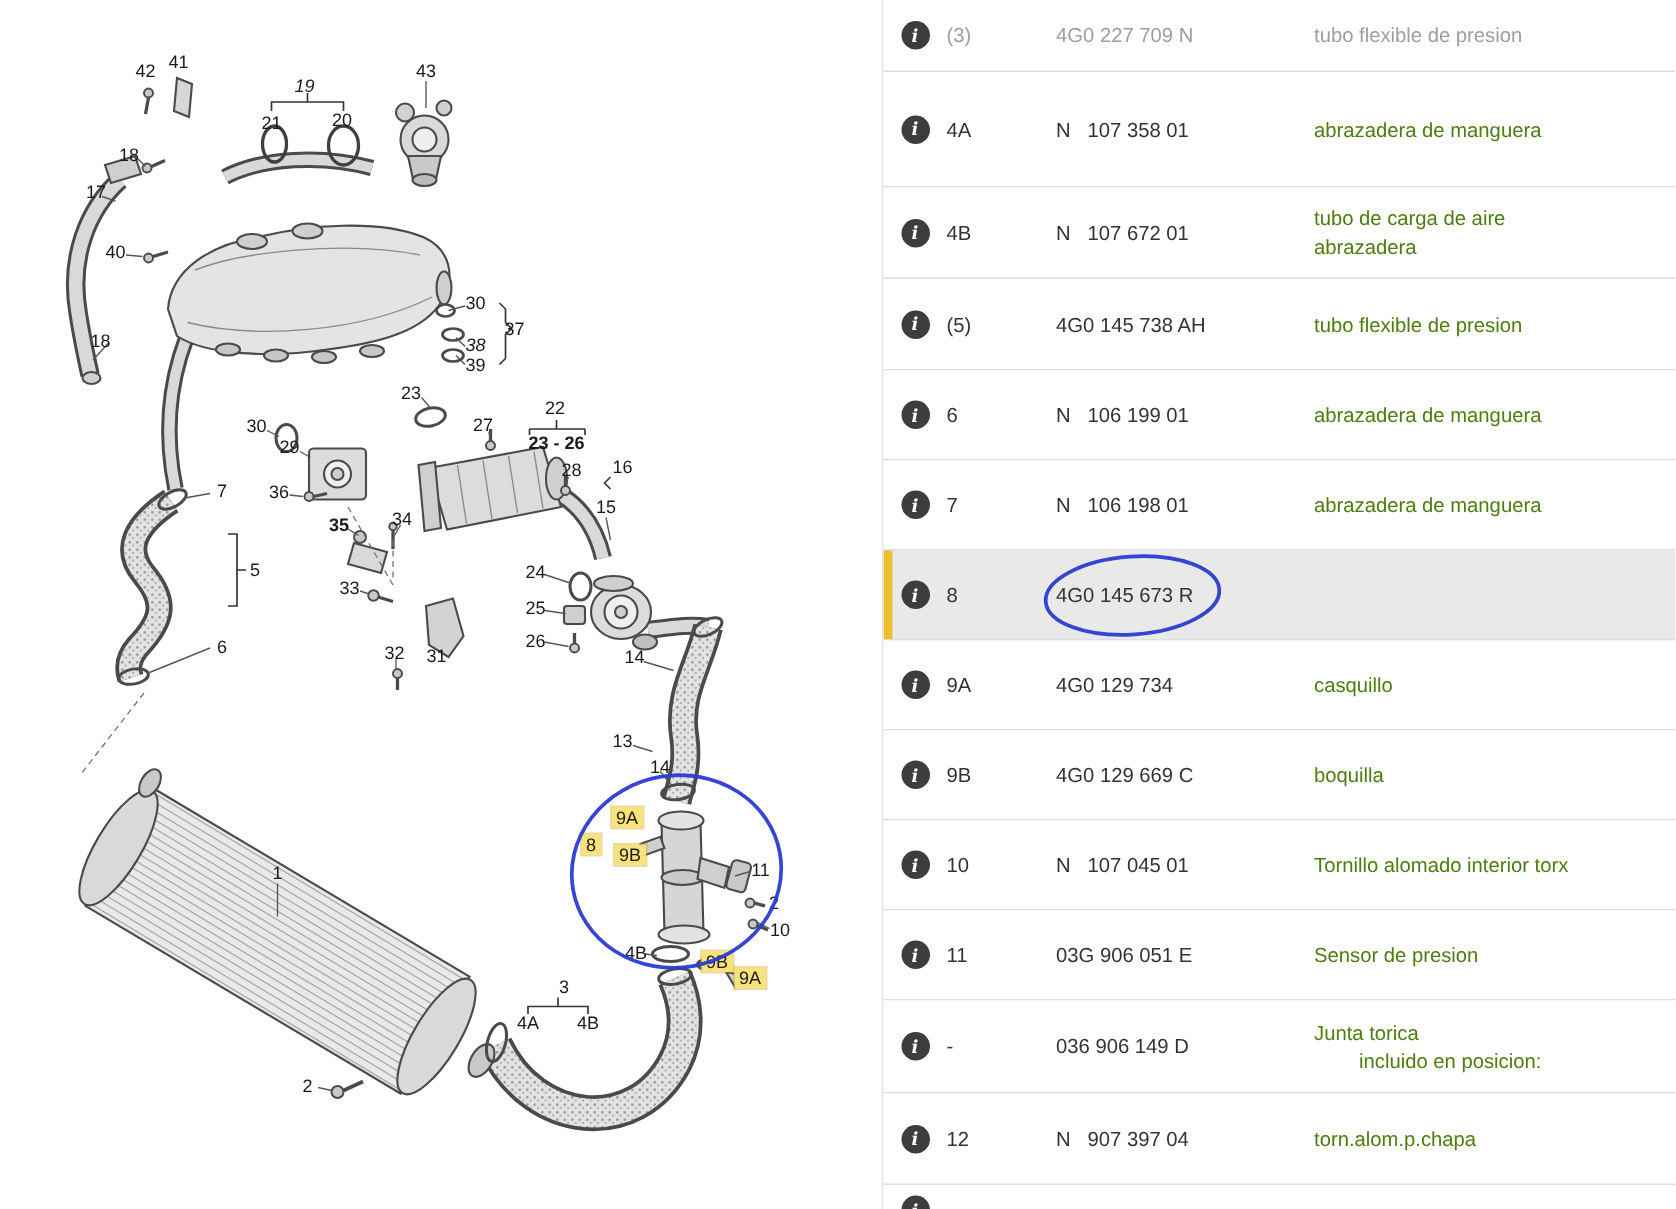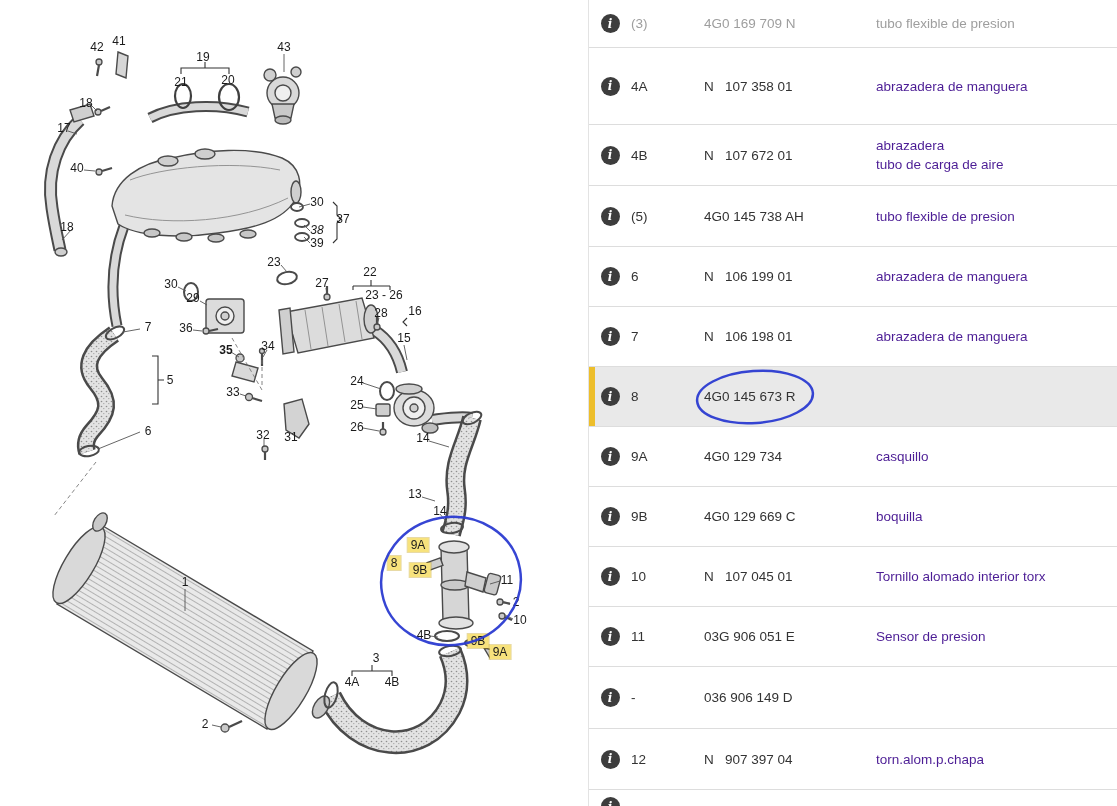--- a/index.html
+++ b/index.html
@@ -24,21 +24,21 @@
   .prow{display:flex;align-items:center;height:60px;border-bottom:1px solid var(--divider);
     position:relative;background:#fff}
   .prow.selected{background:var(--selbg)}
   .prow.selected::before{content:"";position:absolute;left:0;top:0;bottom:0;width:6px;background:var(--selbar)}
   .cell{flex-shrink:0}
   .icon-cell{width:42px;display:flex;justify-content:center}
   .info-i{width:19px;height:19px;border-radius:50%;background:var(--iconbg);color:#fff;
     font:italic bold 12px "DejaVu Serif",serif;display:flex;align-items:center;justify-content:center}
   .pos{width:73px;font-size:13.5px;color:#333}
   .part{width:172px;font-size:13.5px;color:#333;white-space:pre}
-  .desc{flex:1;font-size:13.5px;color:#4c1d95;line-height:19px}
+  .desc{flex:1;font-size:13.5px;color:#4d7c0f;line-height:19px}
   .desc .indent{padding-left:30px}
   .prow.muted .pos,.prow.muted .part,.prow.muted .desc{color:var(--muted)}
   .prow.partial{height:16px;border-bottom:none;overflow:hidden;align-items:flex-start}
   .prow.partial .icon-cell{padding-top:7px}
 
   
   #overlay{position:absolute;left:0;top:0;pointer-events:none;z-index:40}
   .ann{fill:none;stroke:var(--blue);stroke-width:2.5;stroke-linecap:round;opacity:.95}
 </style>
 </head>
@@ -257,37 +257,37 @@
       <g stroke="#777" stroke-width="0.9" stroke-dasharray="4 3" fill="none">
         <path d="M 96 462 L 54 516"></path>
         <path d="M 232 338 L 262 390"></path>
         <path d="M 262 360 L 262 388"></path>
       </g>
     </svg>
 
     <div id="callout-layer">
         <span class="callout" style="left: 97px; top: 47px;">42</span>
         <span class="callout" style="left: 119px; top: 41px;">41</span>
-        <span class="callout" style="left: 203px; top: 57px;">19</span>
+        <span class="callout" style="left: 203px; top: 57px; font-style: italic;">19</span>
         <span class="callout" style="left: 181px; top: 82px;">21</span>
         <span class="callout" style="left: 228px; top: 80px;">20</span>
         <span class="callout" style="left: 284px; top: 47px;">43</span>
         <span class="callout" style="left: 86px; top: 103px;">18</span>
         <span class="callout" style="left: 64px; top: 128px;">17</span>
         <span class="callout" style="left: 77px; top: 168px;">40</span>
         <span class="callout" style="left: 67px; top: 227px;">18</span>
         <span class="callout" style="left: 317px; top: 202px;">30</span>
         <span class="callout" style="left: 343px; top: 219px;">37</span>
         <span class="callout" style="left: 317px; top: 230px; font-style: italic;">38</span>
         <span class="callout" style="left: 317px; top: 243px;">39</span>
         <span class="callout" style="left: 274px; top: 262px;">23</span>
         <span class="callout" style="left: 171px; top: 284px;">30</span>
         <span class="callout" style="left: 193px; top: 298px;">29</span>
         <span class="callout" style="left: 370px; top: 272px;">22</span>
-        <span class="callout" style="left: 384px; top: 295px;">23 - 26</span>
+        <span class="callout" style="left: 371px; top: 295px; font-weight: bold;">23 - 26</span>
         <span class="callout" style="left: 322px; top: 283px;">27</span>
         <span class="callout" style="left: 381px; top: 313px;">28</span>
         <span class="callout" style="left: 415px; top: 311px;">16</span>
         <span class="callout" style="left: 404px; top: 338px;">15</span>
         <span class="callout" style="left: 186px; top: 328px;">36</span>
         <span class="callout" style="left: 148px; top: 327px;">7</span>
         <span class="callout" style="left: 226px; top: 350px; font-weight: bold;">35</span>
         <span class="callout" style="left: 268px; top: 346px;">34</span>
         <span class="callout" style="left: 357px; top: 381px; text-align: center;">24</span>
         <span class="callout" style="left: 170px; top: 380px;">5</span>
@@ -317,21 +317,21 @@
       </div>
   </div>
 
   <div id="parts-panel">
     <div>
         <div class="prow muted" style="height: 48px;">
     <div class="cell icon-cell">
       <span class="info-i">i</span>
     </div>
     <div class="cell pos">(3)</div>
-    <div class="cell part">4G0 169 709 N</div>
+    <div class="cell part">4G0 227 709 N</div>
     <div class="cell desc">
             <div>tubo flexible de presion</div>
           </div>
   </div>
         <div class="prow" style="height: 77px;">
     <div class="cell icon-cell">
       <span class="info-i">i</span>
     </div>
     <div class="cell pos">4A</div>
     <div class="cell part">N   107 358 01</div>
@@ -339,22 +339,22 @@
             <div>abrazadera de manguera</div>
           </div>
   </div>
         <div class="prow" style="height: 61px;">
     <div class="cell icon-cell">
       <span class="info-i">i</span>
     </div>
     <div class="cell pos">4B</div>
     <div class="cell part">N   107 672 01</div>
     <div class="cell desc">
+            <div>tubo de carga de aire</div>
             <div>abrazadera</div>
-            <div>tubo de carga de aire</div>
           </div>
   </div>
         <div class="prow" style="height: 61px;">
     <div class="cell icon-cell">
       <span class="info-i">i</span>
     </div>
     <div class="cell pos">(5)</div>
     <div class="cell part">4G0 145 738 AH</div>
     <div class="cell desc">
             <div>tubo flexible de presion</div>
@@ -427,20 +427,22 @@
             <div>Sensor de presion</div>
           </div>
   </div>
         <div class="prow" style="height: 62px;">
     <div class="cell icon-cell">
       <span class="info-i">i</span>
     </div>
     <div class="cell pos">-</div>
     <div class="cell part">036 906 149 D</div>
     <div class="cell desc">
+            <div>Junta torica</div>
+            <div class="indent">incluido en posicion:</div>
           </div>
   </div>
         <div class="prow" style="height: 61px;">
     <div class="cell icon-cell">
       <span class="info-i">i</span>
     </div>
     <div class="cell pos">12</div>
     <div class="cell part">N   907 397 04</div>
     <div class="cell desc">
             <div>torn.alom.p.chapa</div>

